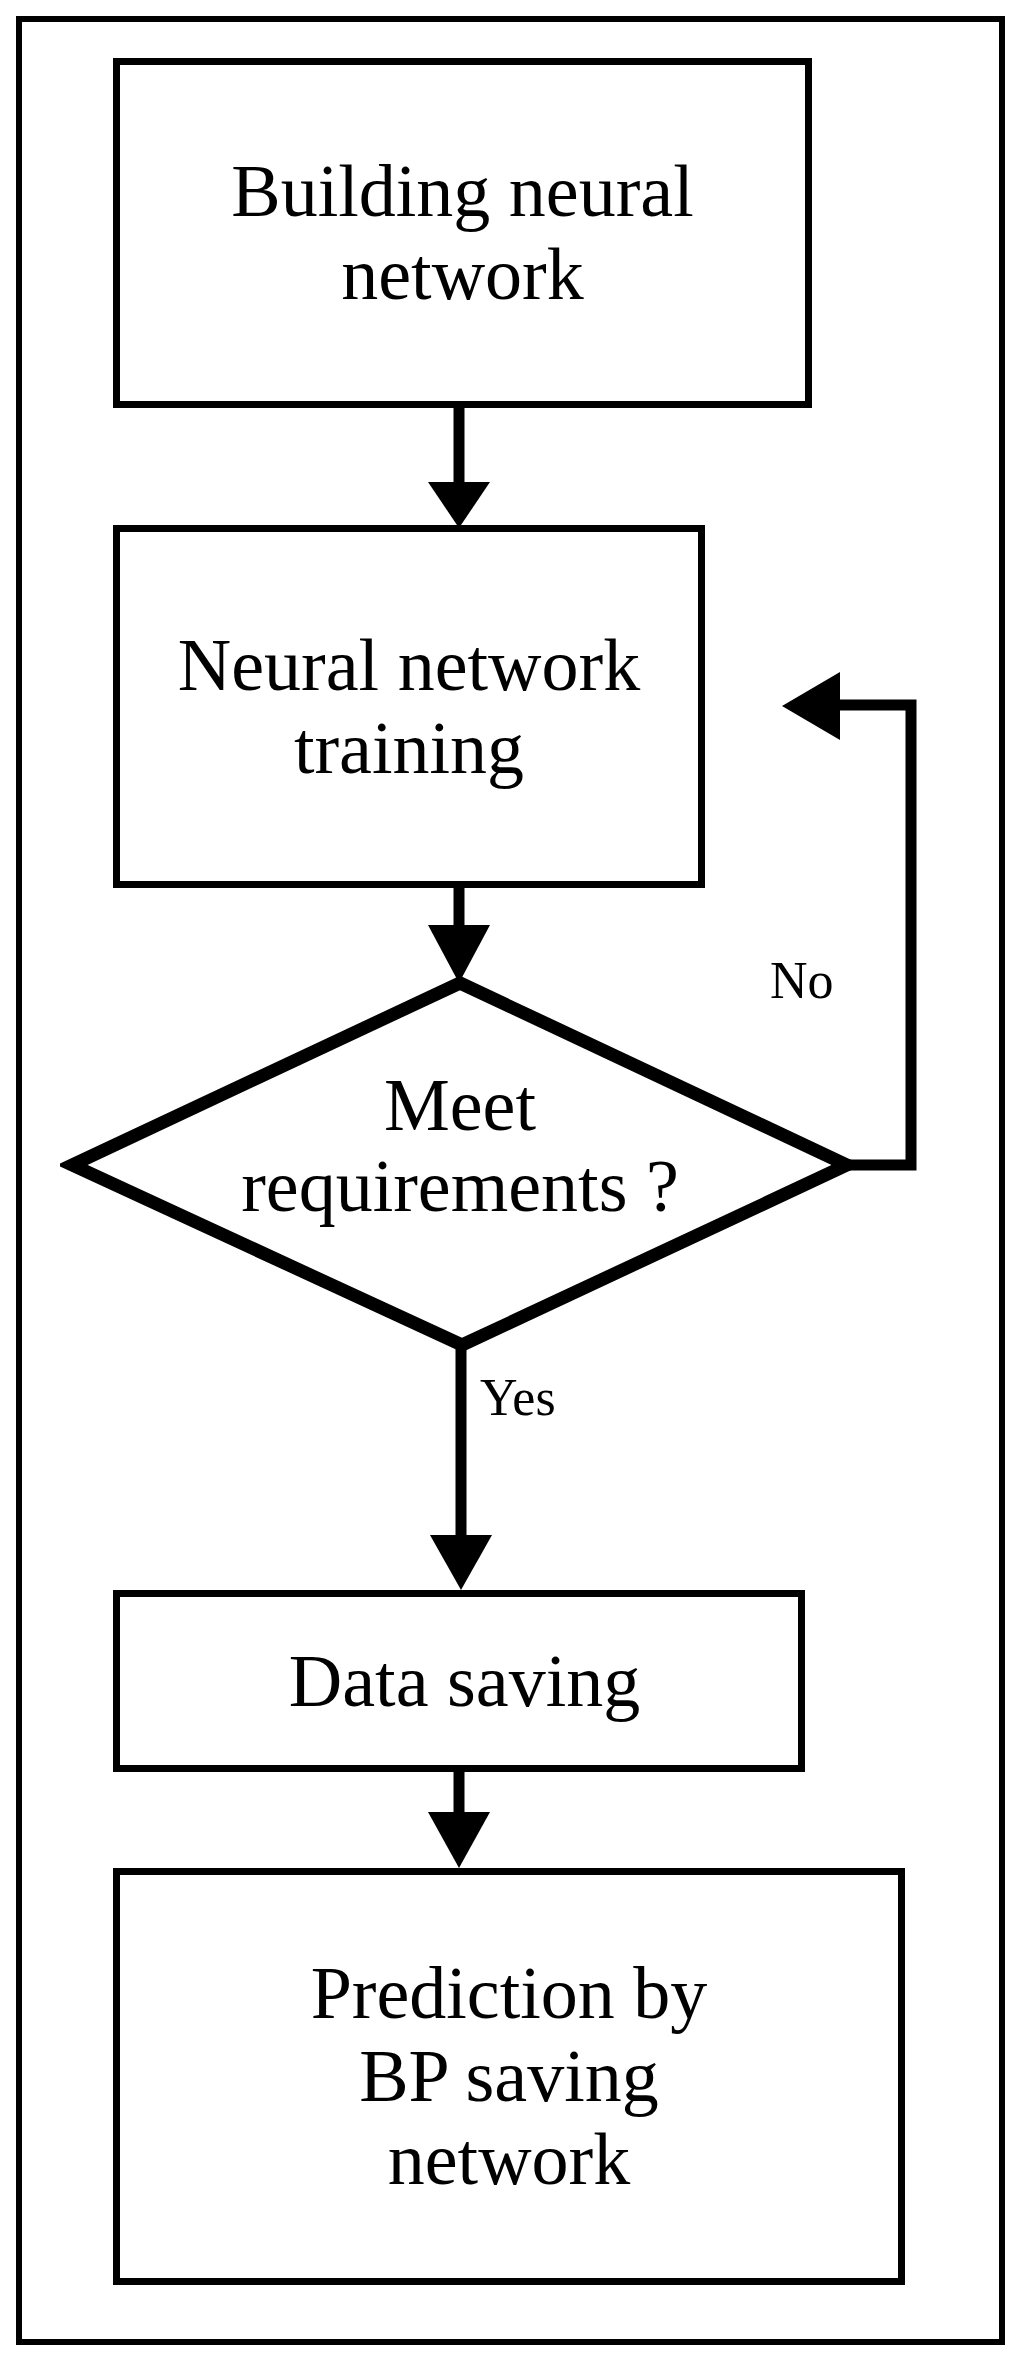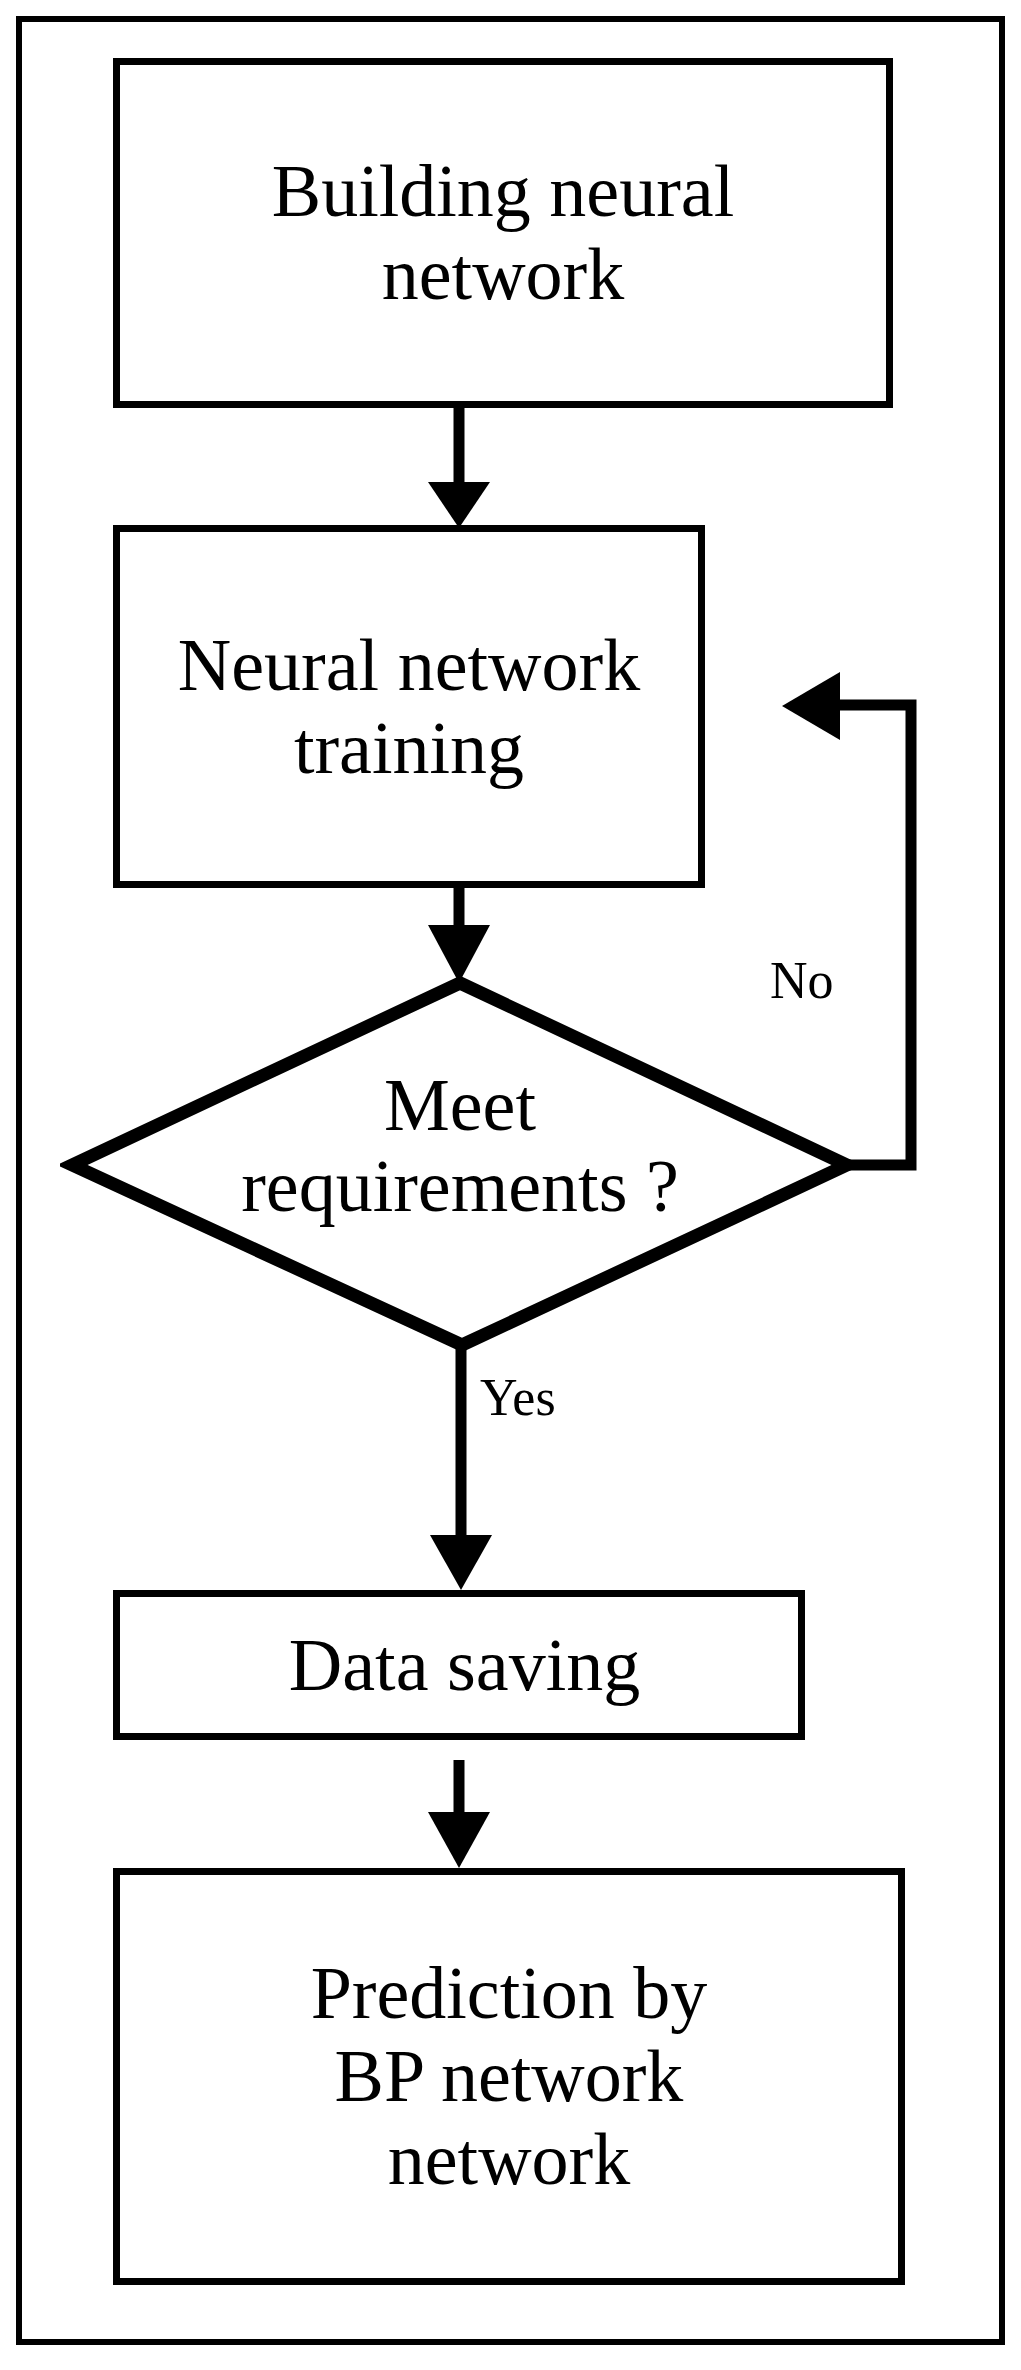--- a/index.html
+++ b/index.html
@@ -37,23 +37,23 @@
     background: #ffffff;
     display: flex;
     align-items: center;
     justify-content: center;
     text-align: center;
     color: #000000;
     line-height: 1.12;
     font-size: 74px;
     padding: 0 18px;
   }
-  .box-build    { left: 113px; top: 58px;   width: 780px; height: 350px; }
+  .box-build    { left: 113px; top: 58px;   width: 699px; height: 350px; }
   .box-train    { left: 113px; top: 525px;  width: 592px; height: 363px; }
-  .box-save     { left: 113px; top: 1590px; width: 692px; height: 150px; padding-left: 29px; }
+  .box-save     { left: 113px; top: 1590px; width: 692px; height: 182px; padding-left: 29px; }
   .box-predict  { left: 113px; top: 1868px; width: 792px; height: 417px; }
 
   
   .decision-svg {
     position: absolute;
     left: 60px;
     top: 972px;
     width: 800px;
     height: 384px;
   }
@@ -152,18 +152,18 @@
 
   <div class="edge-label label-yes">Yes</div>
 
   <div class="proc-box box-save">
     <span>Data saving</span>
   </div>
 
   <div class="proc-box box-predict">
     <span>
       <span>Prediction by</span><br>
-      <span>BP network</span><br>
+      <span>BP saving</span><br>
       <span>network</span>
     </span>
   </div>
 
 </div>
 
 </body></html>

